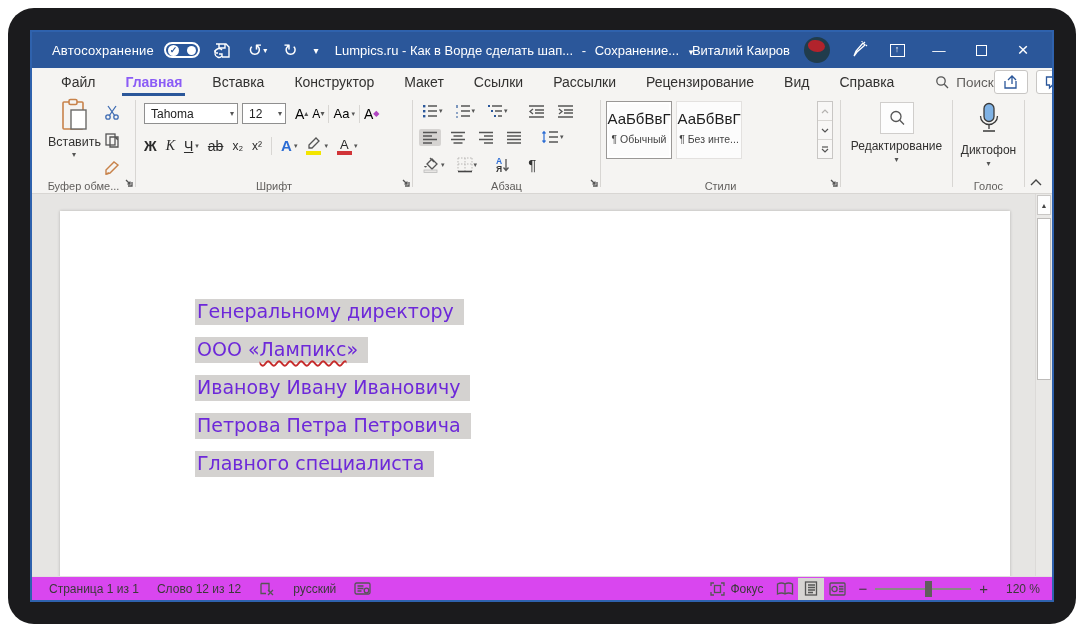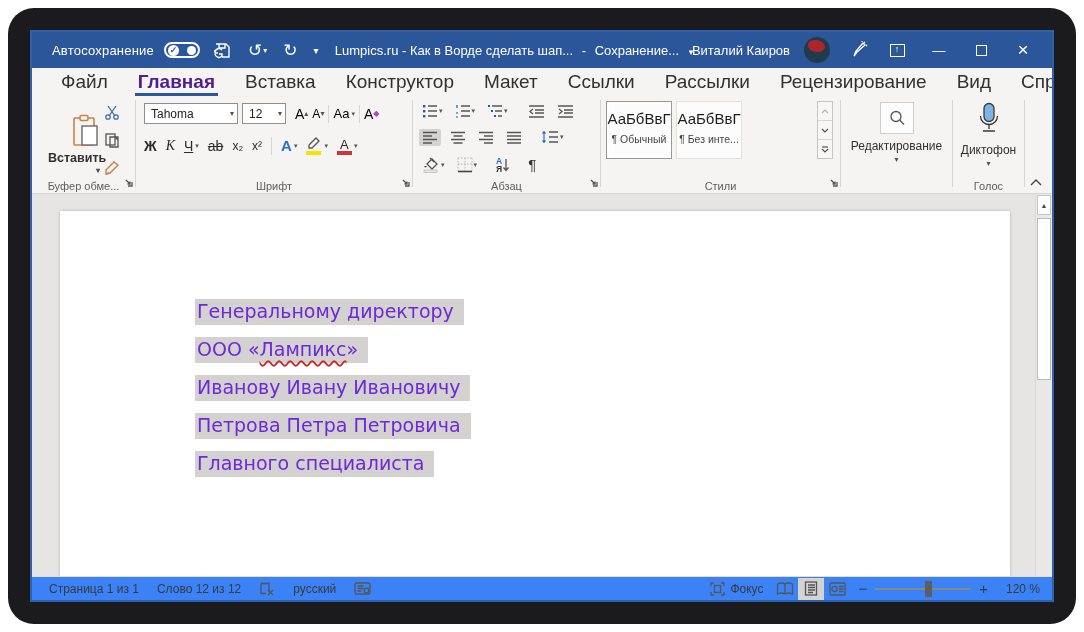--- a/index.html
+++ b/index.html
@@ -22,38 +22,38 @@
   .tb-right { margin-left:auto; display:flex; align-items:center; margin-right:12px; gap:0; }
   .user-name { margin-right:14px;text-align:center; }
   .avatar { width:26px; height:26px; border-radius:50%; background:#203c4c; position:relative; overflow:hidden; margin-right:16px; }
   .avatar::after { content:""; position:absolute; left:4px; top:3px; width:17px; height:12px; background:#b1232c; border-radius:40% 55% 45% 55%; }
   .winctl { background:none; border:none; color:#fff; width:34px; height:30px; display:flex; align-items:center; justify-content:center; cursor:pointer; margin-left:8px; }
   .maxbox { width:11px; height:11px; border:1.4px solid #fff; display:inline-block; }
   .ribbonopt-box { width:15px; height:13px; border:1.4px solid #fff; display:flex; align-items:flex-start; justify-content:center; font-size:9px; line-height:9px; }
 
   
   .tabrow { height:28px; display:flex; align-items:stretch; padding-left:14px; flex:0 0 auto; position:relative; }
-  .tab { display:flex; align-items:center; padding:8px 15px; font-size:19px; color:#323130; cursor:pointer; position:relative; }
-  .tab.active { font-weight:bold; color:#4c1d95; }
+  .tab { display:flex; align-items:center; padding:8px 15px; font-size:14px; color:#323130; cursor:pointer; position:relative; }
+  .tab.active { font-weight:bold; color:#8b5cf6; }
   .tab.active::after { content:""; position:absolute; left:12px; right:12px; bottom:0; height:3px; background:#2b579a; }
   .search-box { display:flex; align-items:center; gap:7px; margin-left:26px; color:#605e5c; font-size:13.5px; cursor:text; }
   .tab-actions { margin-left:auto; display:flex; gap:8px; margin-right:10px; align-items:center; }
   .boxed-btn { width:34px; height:24px; background:#fff; border:1px solid #c8c6c4; border-radius:3px; display:flex; align-items:center; justify-content:center; cursor:pointer; }
 
   
   .ribbon { height:98px; position:relative; flex:0 0 auto; border-bottom:1px solid #d8d6d3; }
   .vsep { position:absolute; top:4px; bottom:6px; width:1px; background:#d8d6d3; }
   .grp { position:absolute; top:0; height:98px; }
   .grp-footer { position:absolute; bottom:2px; left:0; right:0; text-align:center; font-size:11px; color:#605e5c; }
   .launcher { position:absolute; right:2px; bottom:3px; cursor:pointer; }
   .ic { stroke:#555; fill:none; stroke-width:1.3; }
   .icb { stroke:#2b579a; fill:none; stroke-width:1.3; }
 
   
-  .paste-btn { position:absolute; left:16px; top:18px; width:52px; text-align:right; cursor:pointer; font-size:12.5px; color:#323130;font-weight:bold; }
+  .paste-btn { position:absolute; left:16px; top:2px; width:52px; text-align:center; cursor:pointer; font-size:12.5px; color:#323130; }
   .paste-btn .chev { font-size:8px; color:#555; display:block; margin-top:1px; }
   .clip-col { position:absolute; left:72px; top:8px; display:flex; flex-direction:column; gap:8px; }
   .clip-col > div { cursor:pointer; }
 
   
   .combo { background:#fff; border:1px solid #8f8f8f; height:21px; display:flex; align-items:center; font-size:12px; color:#222; padding:0 3px 0 6px; }
   .combo .chev { margin-left:auto; font-size:8px; color:#555; padding-left:4px; }
   .font-row1 { position:absolute; left:8px; top:7px; display:flex; align-items:center; gap:4px; }
   .font-row2 { position:absolute; left:8px; top:40px; display:flex; align-items:center; gap:9px; font-size:14px; color:#2b2b2b; }
   .fbtn { cursor:pointer; display:flex; align-items:center; }
@@ -91,21 +91,21 @@
   .page { position:absolute; left:28px; top:17px; width:950px; bottom:-10px; background:#fff; box-shadow:0 0 3px rgba(0,0,0,.22); }
   .doc-text { position:absolute; left:135px; top:86px; font-family:"DejaVu Sans", sans-serif; font-size:19px; color:#6d28d9; }
   .doc-line { margin-bottom:9px; height:29px; line-height:29px; white-space:nowrap; }
   .doc-line .hl { background:#d4d2d0; padding:1px 10px 3px 2px; }
   .misspelled { text-decoration:underline wavy #c62b2b 1.5px; text-underline-offset:4px; }
   .vscroll { position:absolute; right:0; top:0; bottom:0; width:17px; background:#e9e8e6; border-left:1px solid #dcdad8; }
   .vscroll-up { position:absolute; top:1px; left:1px; right:1px; height:20px; background:#fdfdfd; border:1px solid #c9c7c5; display:flex; align-items:center; justify-content:center; font-size:7px; color:#444; cursor:pointer; }
   .vscroll-thumb { position:absolute; top:24px; left:1px; right:1px; height:162px; background:#ffffff; border:1px solid #bdbbb9; cursor:grab; }
 
   
-  .statusbar { height:24px; background:#3b82f6; border-top:1px solid #e1dfdd; display:flex; align-items:center; font-size:12px; color:#3b3a39; flex:0 0 auto; padding:0 8px; }
+  .statusbar { height:24px; background:#d946ef; border-top:1px solid #e1dfdd; display:flex; align-items:center; font-size:12px; color:#3b3a39; flex:0 0 auto; padding:0 8px; }
   .sb-item { padding:0 9px; cursor:pointer; display:flex; align-items:center; gap:5px; white-space:nowrap; }
   .sb-right { margin-left:auto; display:flex; align-items:center; }
   .view-btn { width:26px; height:22px; display:flex; align-items:center; justify-content:center; cursor:pointer; }
   .view-btn.pressed { background:#d6d4d2; }
   .zoom-slider { display:flex; align-items:center; gap:8px; margin:0 8px; }
   .z-track { width:96px; height:2px; background:#8a8886; position:relative; cursor:pointer; }
   .z-handle { position:absolute; left:50px; top:-7px; width:7px; height:16px; background:#605e5c; cursor:grab; }
   .zoom-pct { width:48px; text-align:right; padding-right:4px; cursor:pointer; }
 </style>
 </head>

